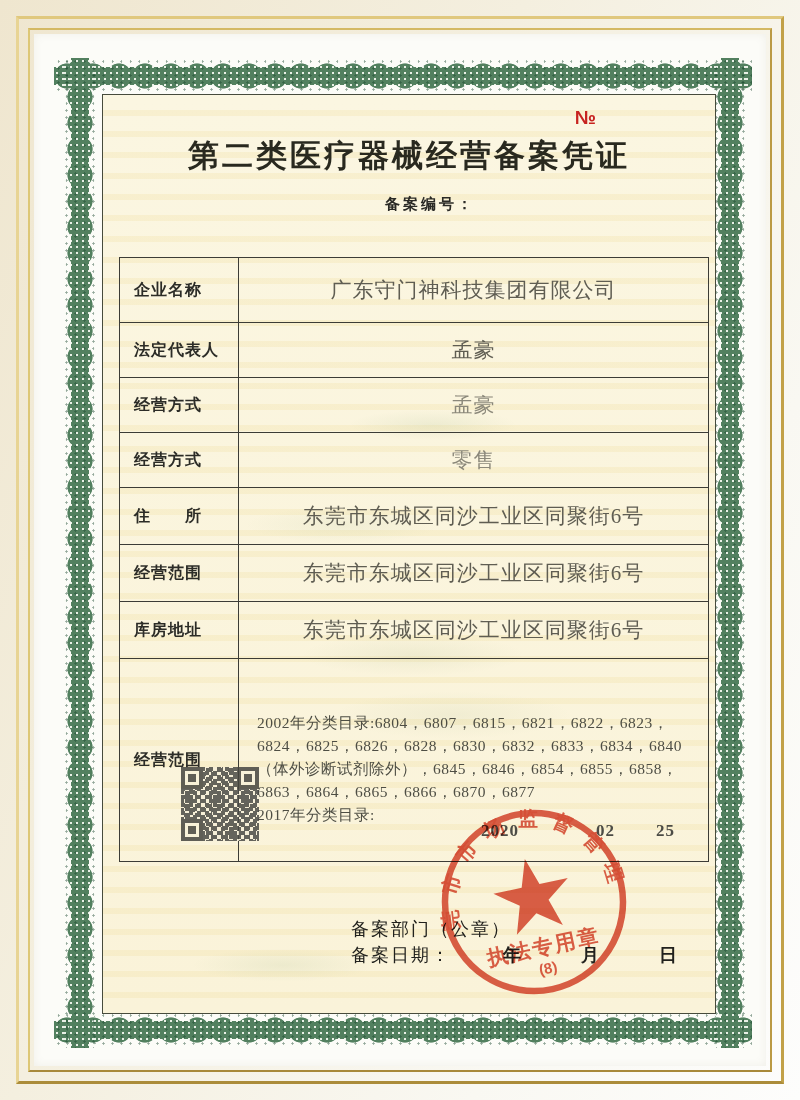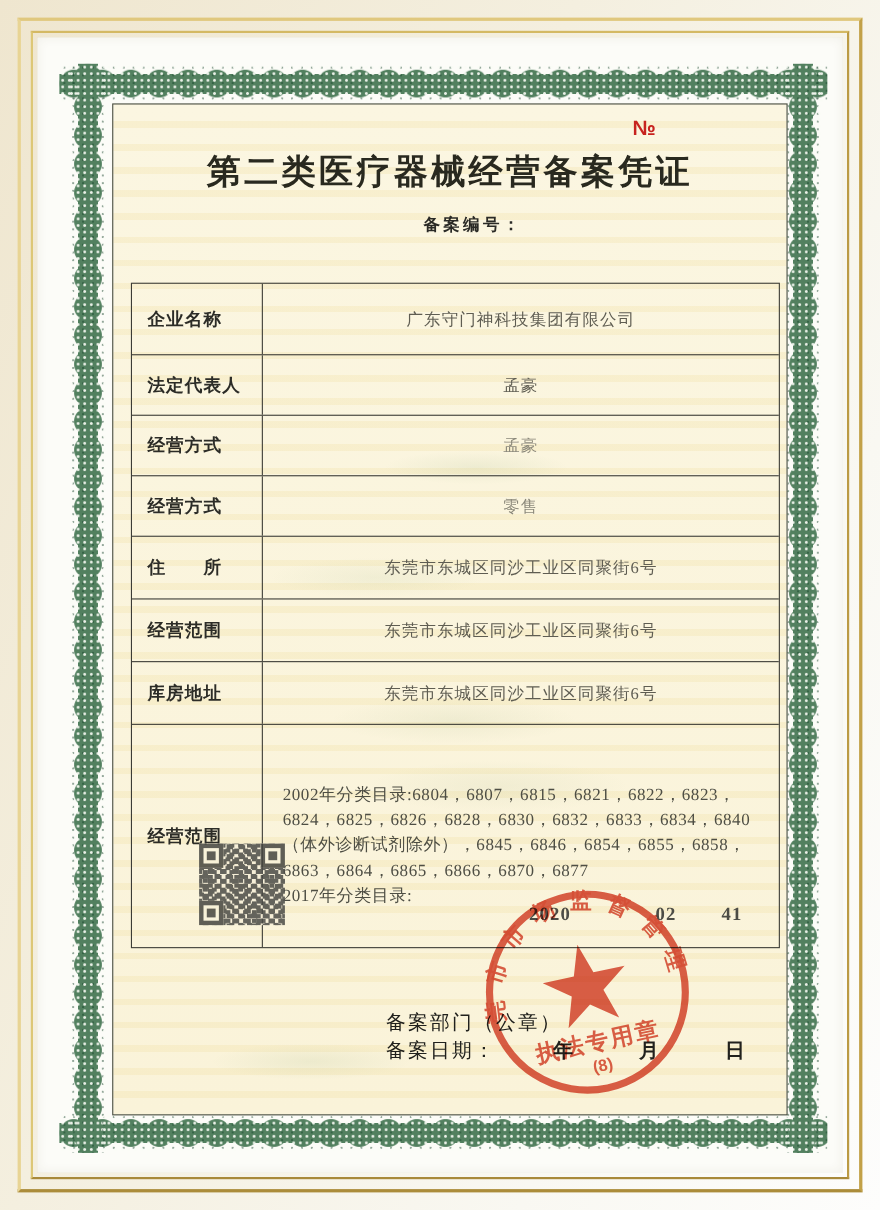--- a/index.html
+++ b/index.html
@@ -61,21 +61,21 @@
   .filing-label{position:absolute;top:100px;left:282px;font-size:15px;font-weight:bold;letter-spacing:3px;color:#2a2a26;}
   .filing-value{position:absolute;top:103px;left:376px;font-size:14.5px;color:#716e5e;letter-spacing:.5px;}
   
   .cert-table{position:absolute;left:16px;top:126px;width:588px;border:1px solid #3c3c36;margin-top:36px;}
   .trow{display:flex;border-top:1px solid #3c3c36;}
   .trow:first-child{border-top:none;}
   .tlabel{
     width:104px;flex:none;display:flex;align-items:center;padding-left:14px;
     border-right:1px solid #3c3c36;font-weight:bold;font-size:16px;letter-spacing:1px;color:#2c2c27;
   }
-  .tvalue{flex:1;display:flex;align-items:center;justify-content:center;font-size:15px;color:#5f5d52;letter-spacing:1px;}
+  .tvalue{flex:1;display:flex;align-items:center;justify-content:center;font-size:21px;color:#5f5d52;letter-spacing:1px;}
   .h64{height:64px}.h54{height:54px}.h56{height:56px}.h202{height:202px}
   .tvalue.faint{color:#8b887a;}
   .tvalue.scope{
     justify-content:flex-start;align-items:flex-start;text-align:left;
     padding:52px 12px 0 18px;white-space:pre-line;line-height:23px;font-size:15.5px;color:#4e4e44;letter-spacing:.5px;
   }
   
   .qr{
     position:absolute;left:78px;top:672px;width:78px;height:74px;opacity:.85;
     background:
@@ -163,21 +163,21 @@
 
     <div class="qr">
       <div class="f f-tl"></div>
       <div class="f f-tr"></div>
       <div class="f f-bl"></div>
     </div>
 
     <div class="stamp-date">
       <span class="d-year">2020</span>
       <span class="d-month">02</span>
-      <span class="d-day">41</span>
+      <span class="d-day">25</span>
     </div>
 
     <div class="dept-label">备案部门（公章）</div>
     <div class="date-label">备案日期：</div>
     <span class="ymd ymd-y">年</span>
     <span class="ymd ymd-m">月</span>
     <span class="ymd ymd-d">日</span>
 
     <svg class="seal" viewBox="0 0 198 198">
       <circle cx="99" cy="99" r="89" fill="none" stroke="#d6402a" stroke-width="6.5" stroke-opacity=".92"></circle>

